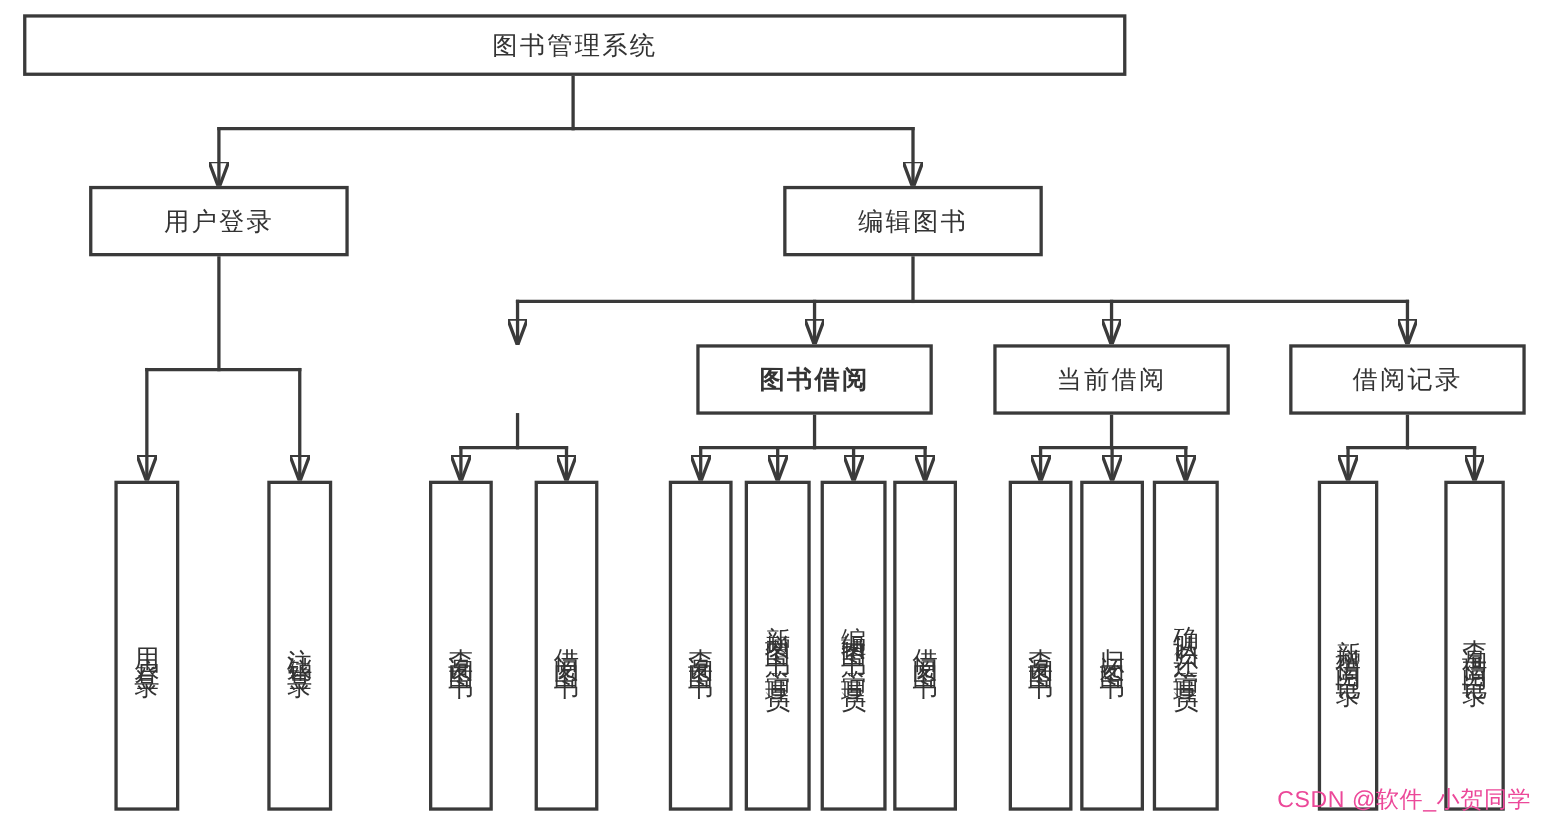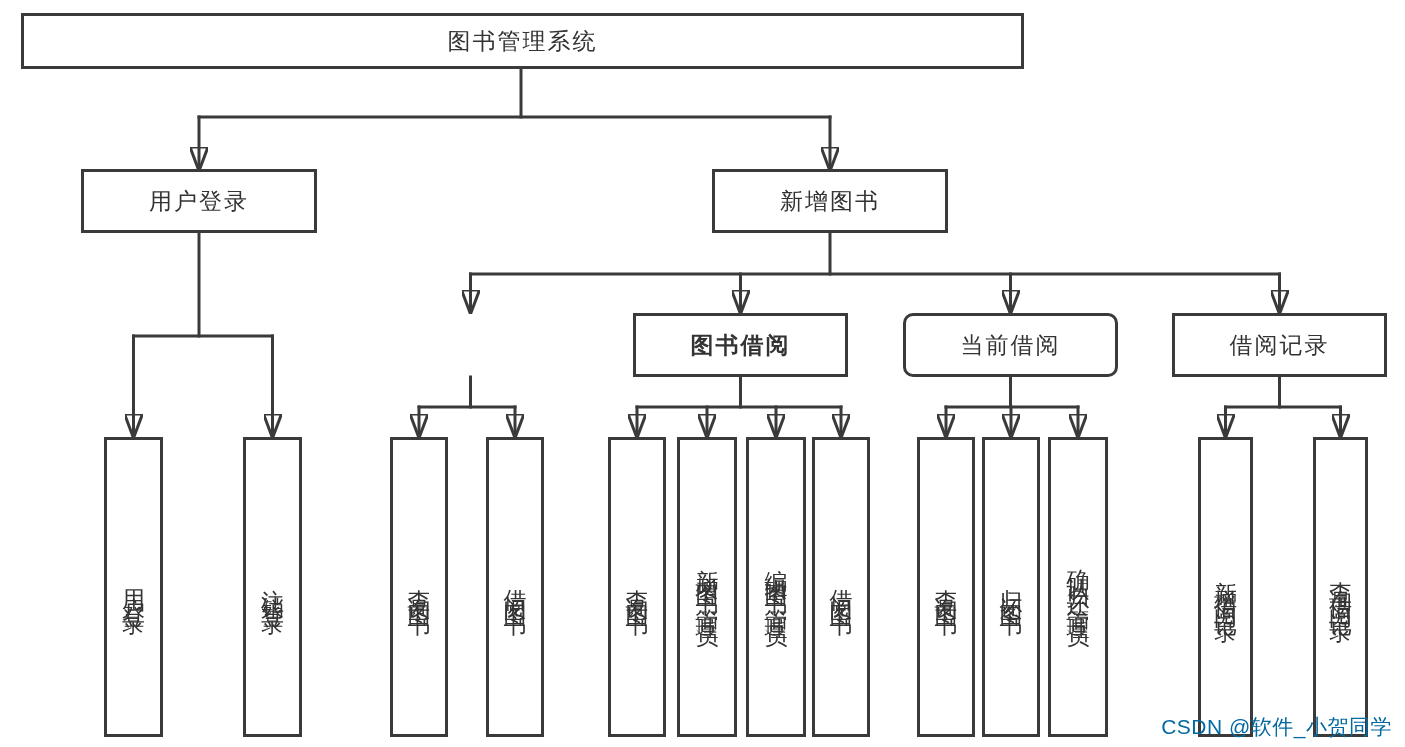--- a/index.html
+++ b/index.html
@@ -48,21 +48,21 @@
     letter-spacing: 8px;
     line-height: 1;
   }
   .watermark {
     position: absolute;
     right: 13px;
     top: 713px;
     z-index: 5;
     font-size: 21px;
     letter-spacing: 0.5px;
-    color: #0369a1;
+    color: #ec4899;
     white-space: nowrap;
   }
 </style>
 </head>
 <body>
 
 <div class="canvas">
 
   <svg class="connector-layer" width="1405" height="747" viewBox="0 0 1405 747" xmlns="http://www.w3.org/2000/svg">
     <defs>
@@ -113,27 +113,27 @@
   </svg>
 
   <div class="node node-root">
     <span>图书管理系统</span>
   </div>
 
   <div class="node node-l2" style="left:81px;">
     <span>用户登录</span>
   </div>
   <div class="node node-l2" style="left:712px;">
-    <span>新增图书</span>
+    <span>编辑图书</span>
   </div>
 
   <div class="node node-l3" style="left:633px;font-weight:bold;">
     <span>图书借阅</span>
   </div>
-  <div class="node node-l3" style="left:903px;border-radius:10px;">
+  <div class="node node-l3" style="left:903px;">
     <span>当前借阅</span>
   </div>
   <div class="node node-l3" style="left:1172px;">
     <span>借阅记录</span>
   </div>
 
   <div class="node node-leaf" style="left:104px;width:59px;">
     <span>用户登录</span>
   </div>
   <div class="node node-leaf" style="left:243px;width:59px;">

